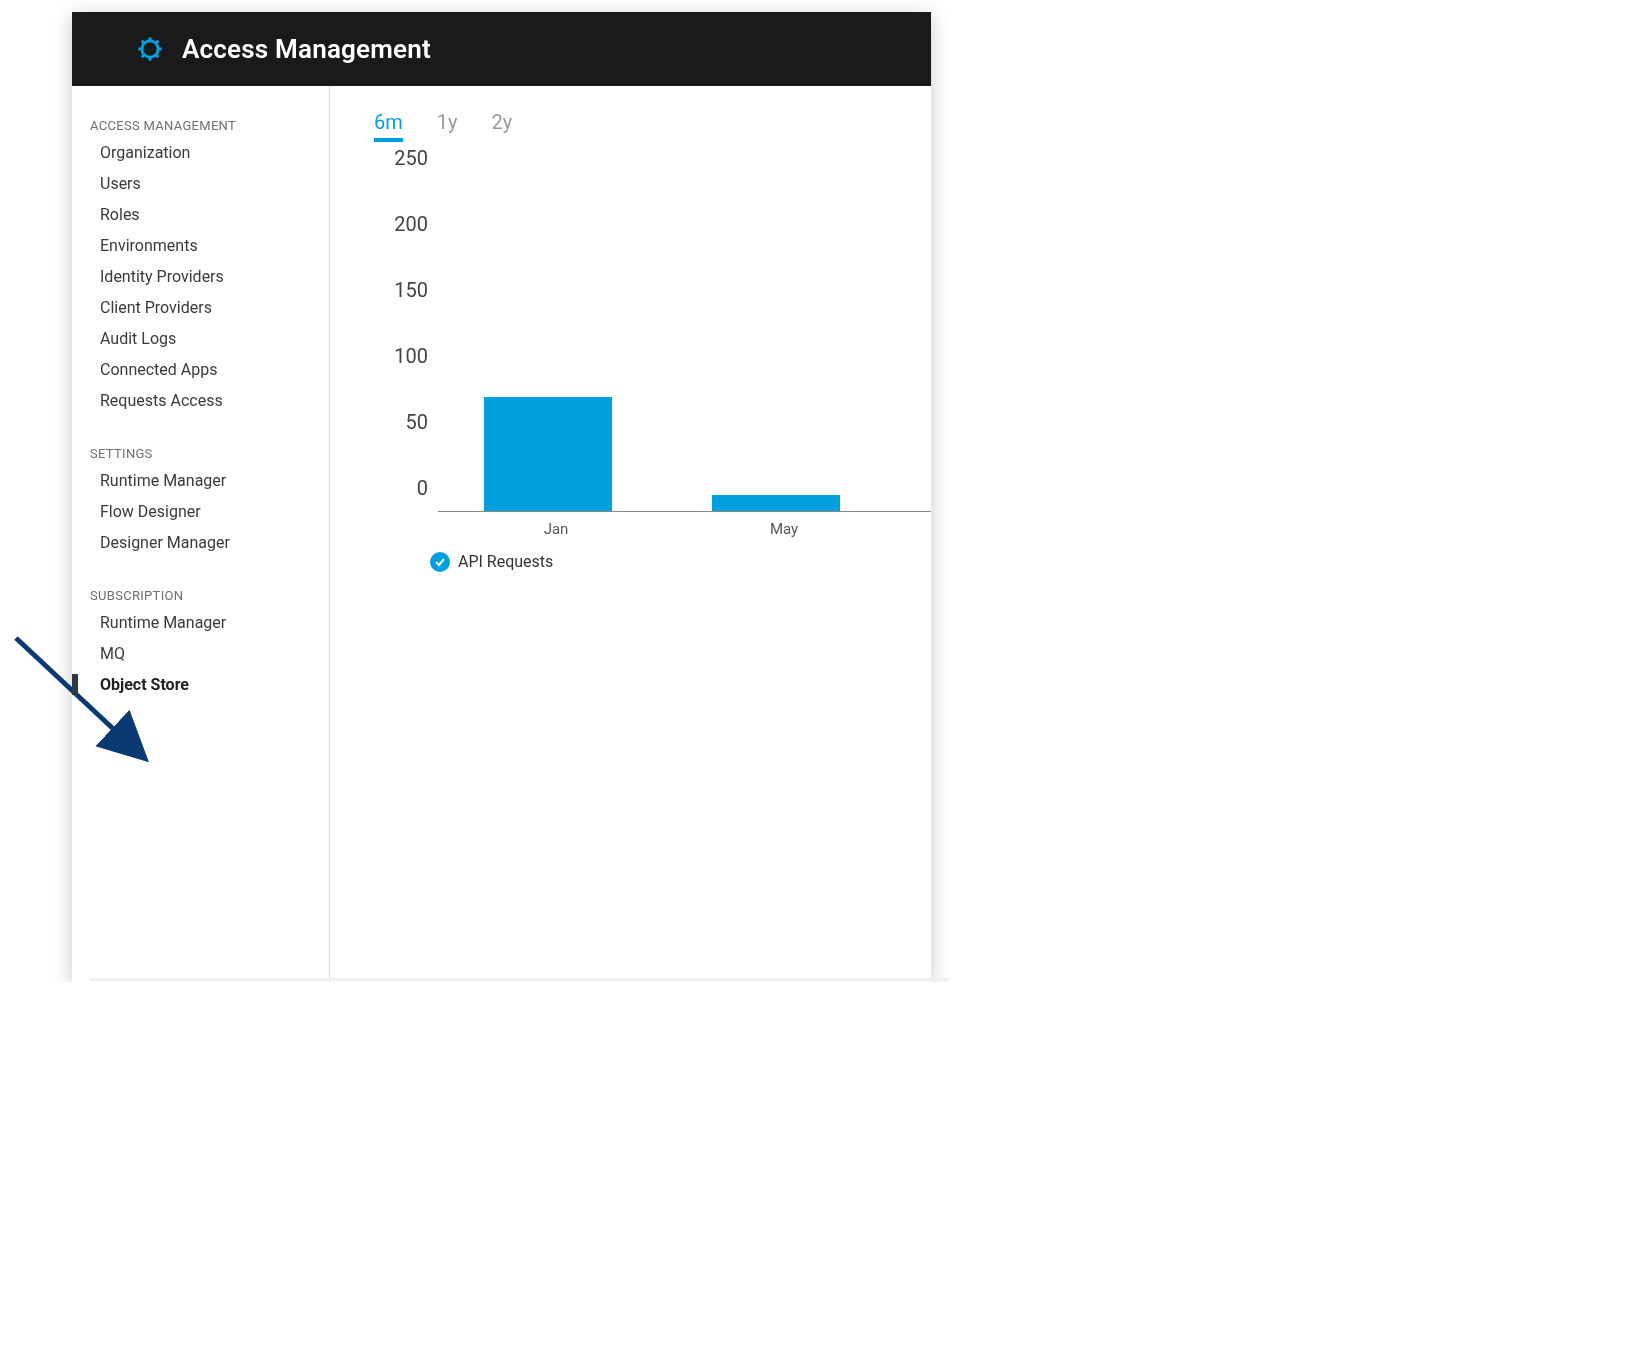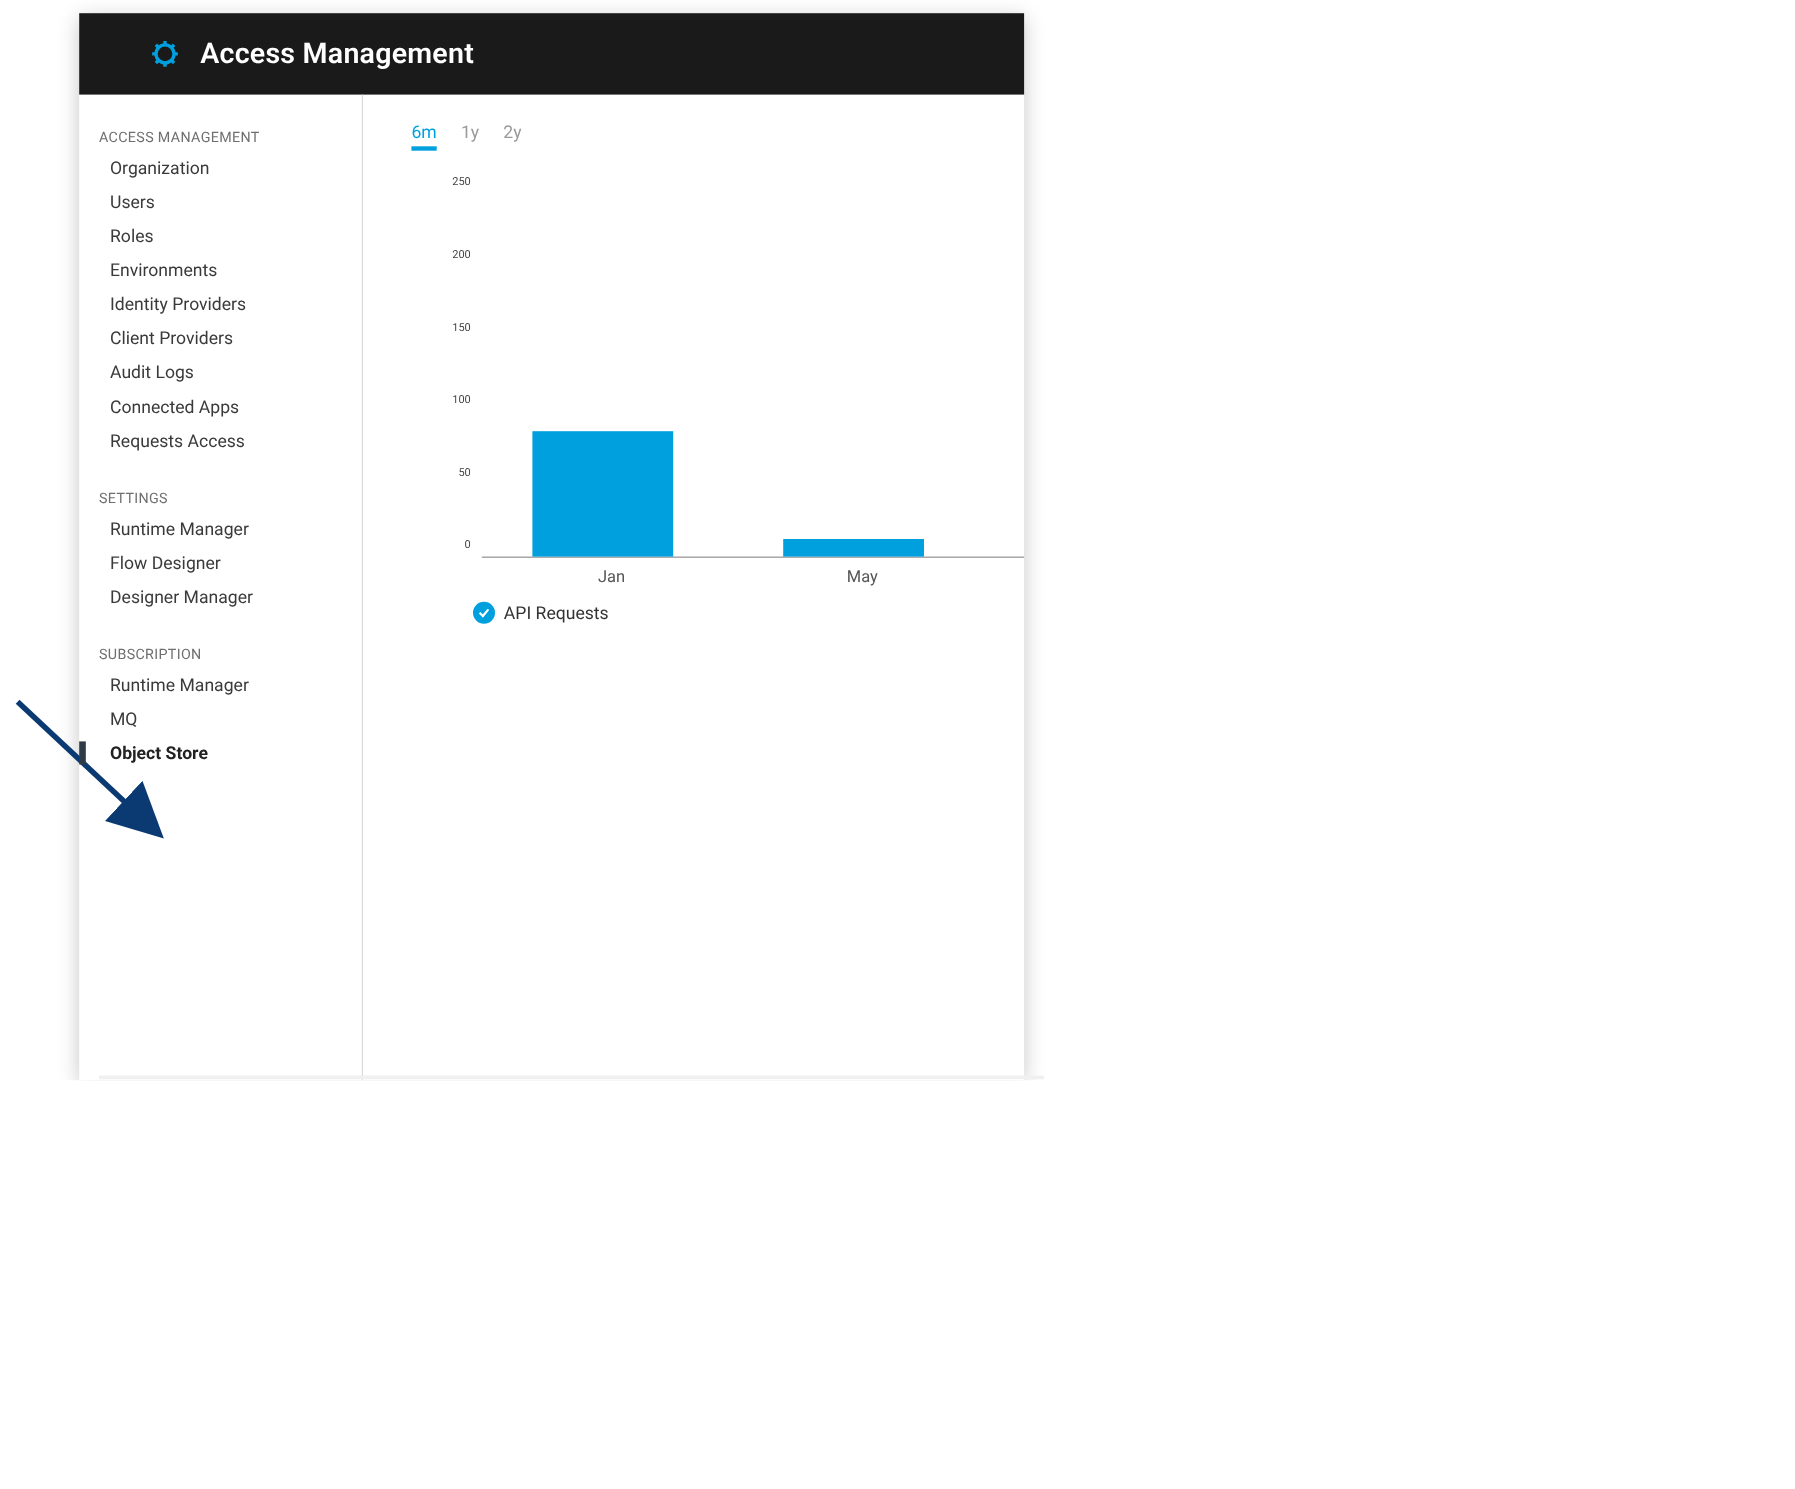--- a/index.html
+++ b/index.html
@@ -93,22 +93,22 @@
     padding: 24px 0 0 44px;
   }
   .page-title {
     font-size: 26px;
     font-weight: 400;
     color: #3c3c3c;
     margin-bottom: 8px;
   }
   .range-tabs {
     display: flex;
-    gap: 22px;
-    font-size: 16px;
+    gap: 34px;
+    font-size: 20px;
     margin-bottom: 40px;
   }
   .range-tab {
     color: #9a9a9a;
     padding-bottom: 4px;
     cursor: pointer;
   }
   .range-tab.active {
     color: #00a0df;
     border-bottom: 4px solid #00a0df;
@@ -121,21 +121,21 @@
   .y-axis {
     position: absolute;
     left: 0;
     top: 0;
     bottom: 0;
     width: 54px;
   }
   .y-tick {
     position: absolute;
     right: 0;
-    font-size: 10px;
+    font-size: 20px;
     color: #444;
     transform: translateY(-50%);
   }
   .plot {
     position: absolute;
     left: 64px;
     right: 0;
     top: 0;
     bottom: 0;
   }
@@ -159,21 +159,21 @@
     height: 24px;
   }
   .x-label {
     position: absolute;
     font-size: 15px;
     color: #555;
     transform: translateX(-50%);
   }
   .legend {
     display: flex;
-    align-items: center;
+    align-items: flex-start;
     gap: 8px;
     margin-top: 40px;
     margin-left: 56px;
     font-size: 16px;
     color: #333;
   }
   .legend-dot {
     width: 20px; height: 20px;
     border-radius: 50%;
     background: #00a0df;

